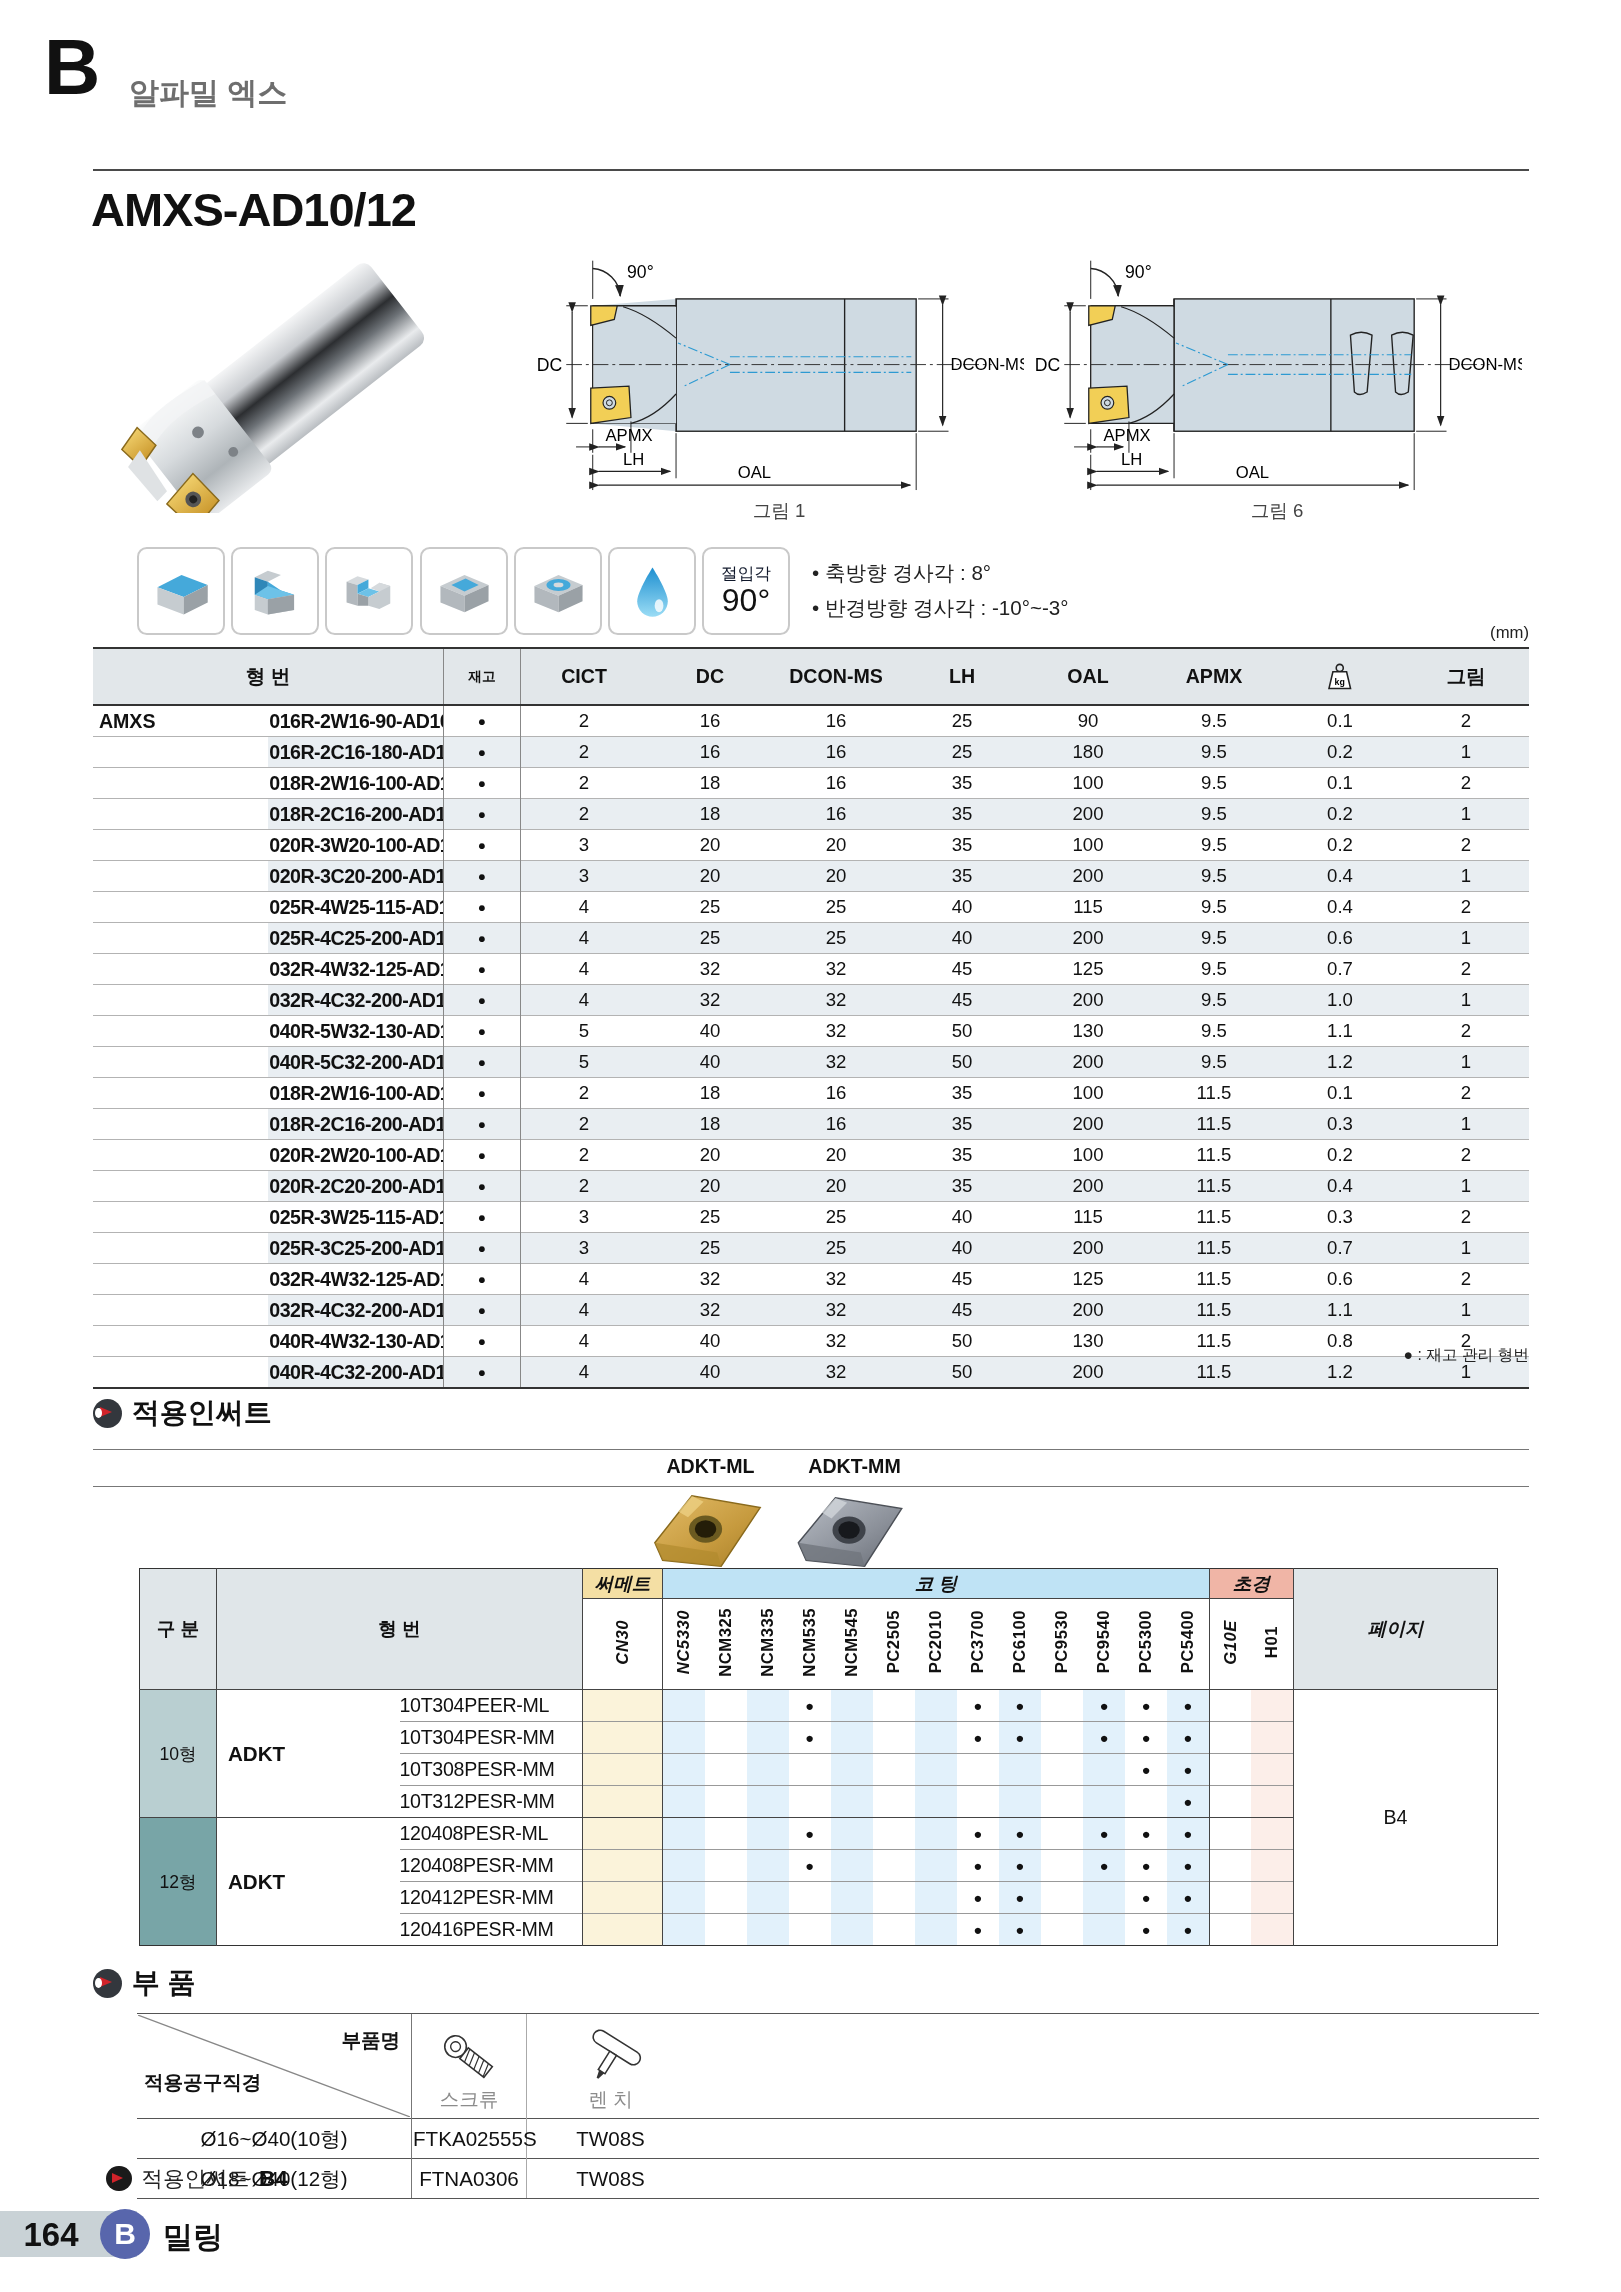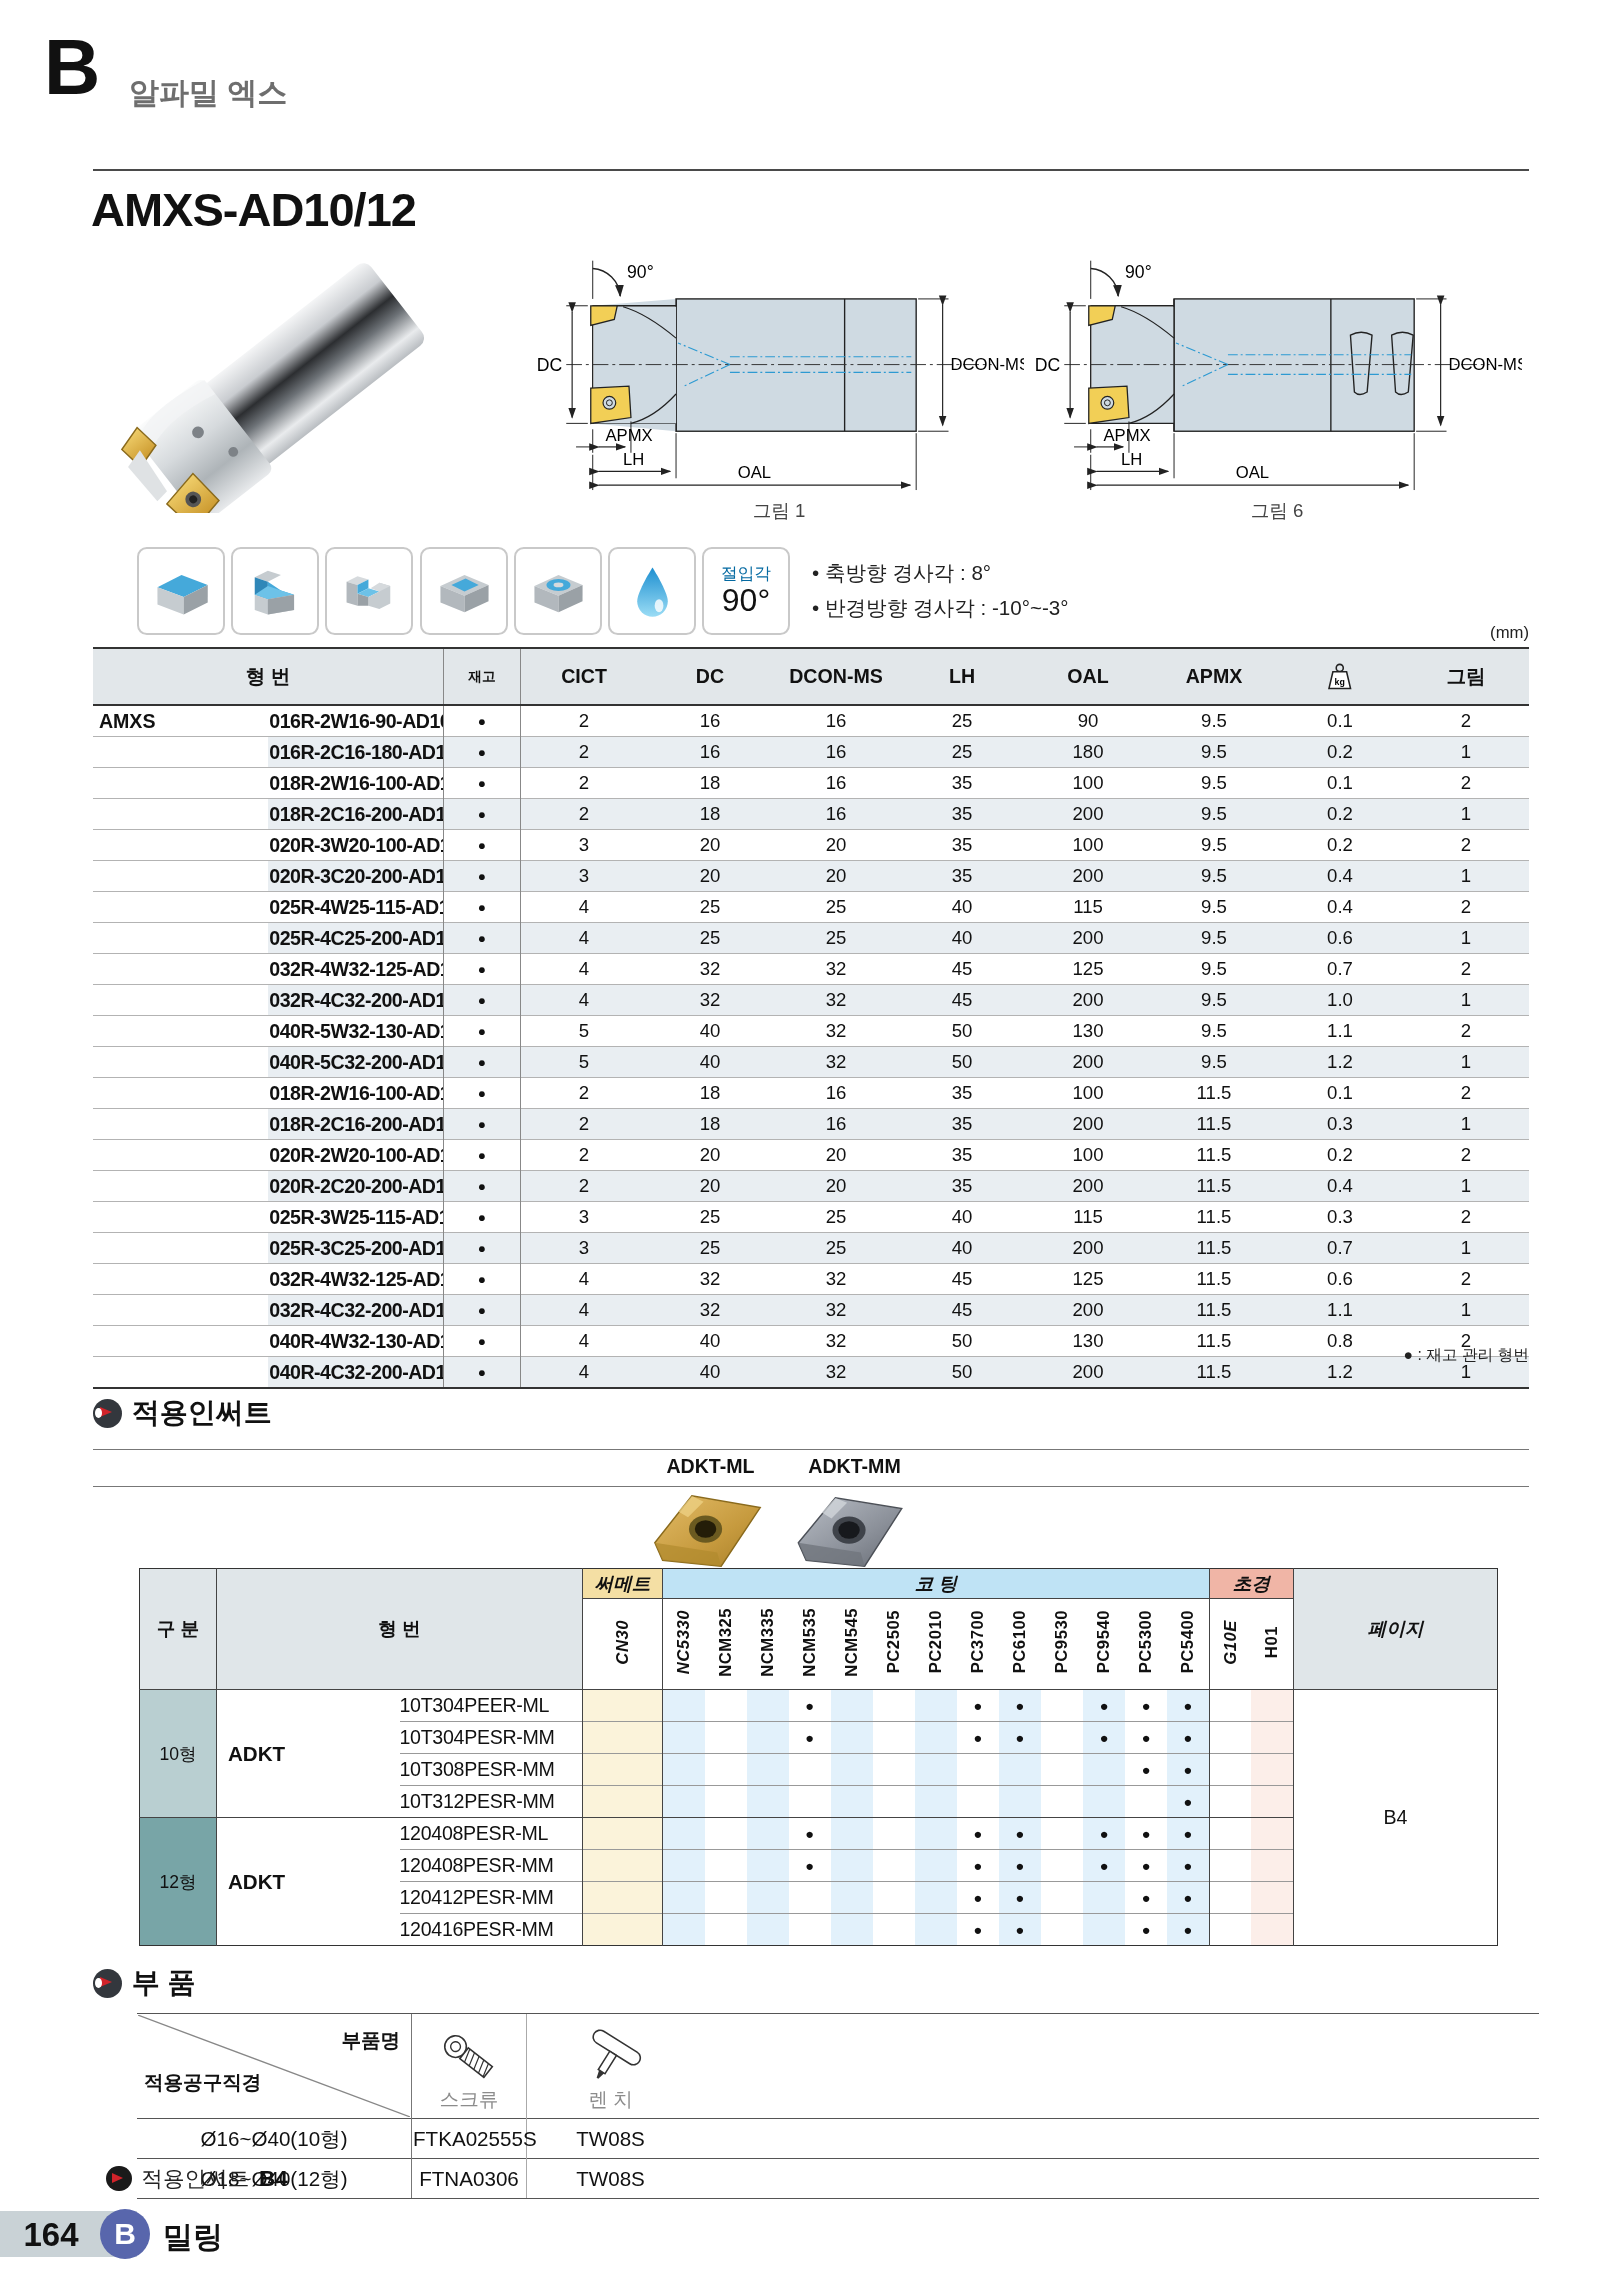--- a/index.html
+++ b/index.html
@@ -12,21 +12,21 @@
   #sec-title{left:129px;top:73px;font-size:30px;font-weight:700;color:#6e6e6e;}
   #title-rule{left:93px;top:169px;width:1436px;height:2px;background:#4a4a4a;}
   #page-title{left:91px;top:182px;font-size:47px;font-weight:800;letter-spacing:-1px;}
 
   
   .fig-caption{font-size:18.6px;color:#444;text-align:center;width:196px;}
   svg text{font-family:"Liberation Sans","DejaVu Sans",sans-serif;}
 
   
   .app-box{position:absolute;top:547px;width:84px;height:84px;border:2px solid #c9c9c9;border-radius:9.8px;background:#fff;display:flex;align-items:center;justify-content:center;flex-direction:column;}
-  #angle-label{font-size:16.7px;color:#0369a1;line-height:19.6px;}
+  #angle-label{font-size:16.7px;color:#0f172a;line-height:19.6px;}
   #angle-value{font-size:32px;color:#111;line-height:35px;}
   .bullets{left:812px;top:555px;font-size:20.6px;color:#222;line-height:35px;}
 
   
   #unit-label{left:1431px;top:623px;width:98px;text-align:right;font-size:16.7px;color:#222;}
   #main-table{left:93px;top:647px;width:1436px;border-collapse:collapse;table-layout:fixed;}
   #main-table th{background:#e2e7ea;font-size:19.6px;font-weight:700;height:53px;border-top:2px solid #333;border-bottom:2px solid #333;}
   #main-table td{height:28px;font-size:18.6px;text-align:center;border-top:1px solid #b3b3b3;white-space:nowrap;overflow:hidden;}
   #main-table tr.alt td{background:#e9eef2;}
   #main-table tr:first-child td{border-top:none;}

